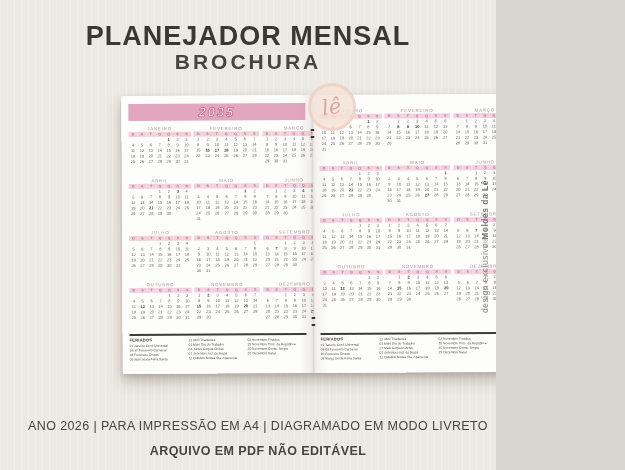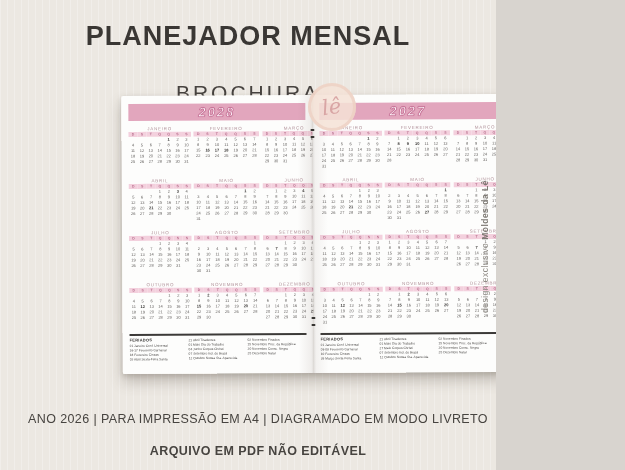--- a/index.html
+++ b/index.html
@@ -5,21 +5,21 @@
   html,body{margin:0;padding:0;background:#d8d4cf;}
   .canvas{
     position:relative;width:496px;height:470px;overflow:hidden;
     background:#ece8e2;
     background-image:repeating-linear-gradient(90deg, rgba(255,255,255,.28) 0 1px, rgba(0,0,0,0) 1px 7px);
     font-family:"Liberation Sans", sans-serif;
   }
   
   .hdr{position:absolute;top:21px;left:0;width:100%;text-align:center;color:#3a3734;}
   .hdr h1{margin:0;font-size:27px;font-weight:bold;letter-spacing:1px;line-height:30px;}
-  .hdr .sub{font-size:21px;font-weight:normal;letter-spacing:3px;color:#474340;line-height:22px;margin-top:31px;}
+  .hdr .sub{font-size:21px;font-weight:bold;letter-spacing:3px;color:#474340;line-height:22px;}
   .hdr .note{font-size:9.5px;letter-spacing:1px;color:#474340;margin-top:1px;}
   
   .booklet{position:absolute;left:122px;top:95px;width:382px;height:278px;display:flex;
     transform:rotate(-0.3deg);
     box-shadow:0 8px 14px rgba(90,80,70,.30), 0 2px 5px rgba(90,80,70,.22);}
   .page{width:191px;height:278px;background:#fdfdfc;box-sizing:border-box;
     padding:8px 7px 4px;position:relative;}
   .page-left{border-radius:2px 0 0 2px;}
   .page-right{border-radius:0 2px 2px 0;}
   .year-bar{height:17px;background:#e2a6bd;display:flex;align-items:center;justify-content:center;}
@@ -55,41 +55,41 @@
     display:flex;align-items:center;justify-content:center;z-index:5;}
   .watermark span{font-family:"DejaVu Serif", serif;font-style:italic;font-size:21px;
     color:rgba(213,158,158,.9);transform:rotate(-8deg);}
   
   .side-credit{position:absolute;right:6px;top:180px;writing-mode:vertical-rl;transform:rotate(180deg);
     font-size:8.5px;color:#8f8b85;letter-spacing:.5px;}
   .side-credit b{font-weight:bold;color:#7e7a74;}
   
   .ftr{position:absolute;left:10px;bottom:12px;width:100%;text-align:center;color:#474440;}
   .ftr .l1{font-size:12.5px;letter-spacing:.4px;}
-  .ftr .l2{font-size:12.5px;font-weight:bold;letter-spacing:.4px;margin-top:18px;}
+  .ftr .l2{font-size:12.5px;font-weight:bold;letter-spacing:.4px;margin-top:11px;}
   
   .badge{position:absolute;left:548px;top:384px;width:94px;height:94px;border-radius:50%;
     background:#c9c4be;display:flex;align-items:center;justify-content:center;}
   .badge span{font-family:"DejaVu Serif", serif;font-style:italic;font-size:44px;
     color:#fbfaf8;transform:rotate(-6deg);}
 </style>
 </head>
 <body>
 
 <div class="canvas">
 
   <div class="hdr">
     <h1>PLANEJADOR MENSAL</h1>
     <div class="sub">BROCHURA</div>
   </div>
 
   <div class="booklet">
     <div class="page page-left">
       <div class="year-bar">
-        <span class="year-text">2028</span>
+        <span class="year-text">2035</span>
       </div>
       <div class="months">
           <div class="month">
             <div class="month-inner">
               <div class="month-name">JANEIRO</div>
               <div class="month-grid">
                 <div class="dow">D</div>
                 <div class="dow">S</div>
                 <div class="dow">T</div>
                 <div class="dow">Q</div>
@@ -779,23 +779,20 @@
                 <div class="fer-line">02 Novembro Finados</div>
                 <div class="fer-line">15 Novembro Proc. da República</div>
                 <div class="fer-line">20 Novembro Consc. Negra</div>
                 <div class="fer-line">25 Dezembro Natal</div>
               </div>
             </div>
         </div>
       </div>
     </div>
     <div class="page page-right">
-      <div class="year-bar">
-        <span class="year-text">2027</span>
-      </div>
       <div class="months">
           <div class="month">
             <div class="month-inner">
               <div class="month-name">JANEIRO</div>
               <div class="month-grid">
                 <div class="dow">D</div>
                 <div class="dow">S</div>
                 <div class="dow">T</div>
                 <div class="dow">Q</div>
                 <div class="dow">Q</div>

